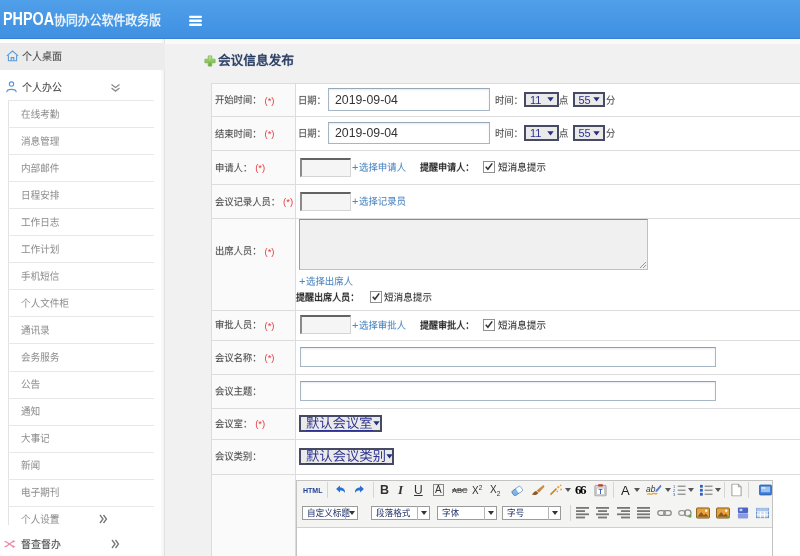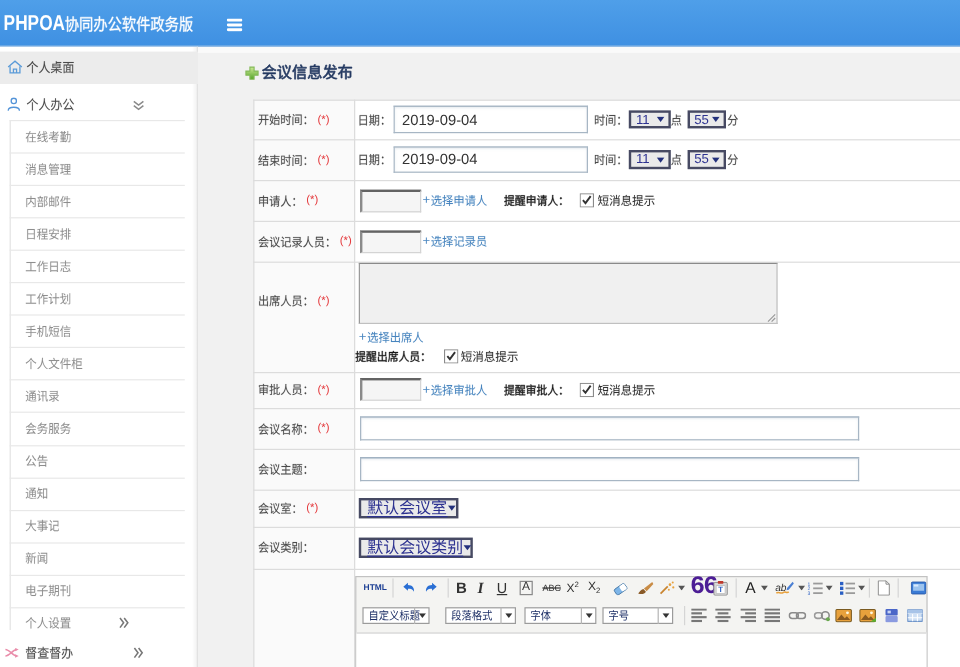--- a/index.html
+++ b/index.html
@@ -662,21 +662,21 @@
       <circle cx="12.5" cy="1.5" r="0.9" fill="#e8a13c"></circle>
       <circle cx="9" cy="8" r="0.9" fill="#e8a13c"></circle>
     </svg>
   </div>
 <div style="position:absolute;left:565px;top:490px;transform:translateY(-50%);display:flex;align-items:center;white-space:nowrap;">
     <svg width="6" height="4" viewBox="0 0 6 4" style="flex:none">
       <path d="M0 0 L6 0 L3 4 Z" fill="#555"></path>
     </svg>
   </div>
 <div style="position:absolute;left:575px;top:490px;transform:translateY(-50%);display:flex;align-items:center;white-space:nowrap;">
-    <span style="font-family:Liberation Mono, monospace;font-size:21px;font-weight:bold;color:#4c1d95;letter-spacing:-1.5px">66</span>
+    <span style="font-family:Liberation Serif, serif;font-size:13px;font-weight:bold;color:#000000;letter-spacing:-1.5px">66</span>
   </div>
 <div style="position:absolute;left:594px;top:490px;transform:translateY(-50%);display:flex;align-items:center;white-space:nowrap;">
     <svg width="13" height="13" viewBox="0 0 14 14">
       <rect x="1" y="2" width="12" height="11.5" rx="1" fill="#d9d9d9" stroke="#8a8a8a" stroke-width="0.8"></rect>
       <rect x="4.5" y="0.8" width="5" height="2.4" rx="0.6" fill="#c0392b"></rect>
       <rect x="3" y="5" width="8" height="7" fill="#fff" stroke="#aaa" stroke-width="0.5"></rect>
       <text x="7" y="11" text-anchor="middle" font-size="7" font-weight="bold" fill="#2a5fc4" font-family="Liberation Sans">T</text>
     </svg>
   </div>
 <div style="position:absolute;left:613px;top:482px;width:1px;height:16px;background:#d5d5d5"></div>

